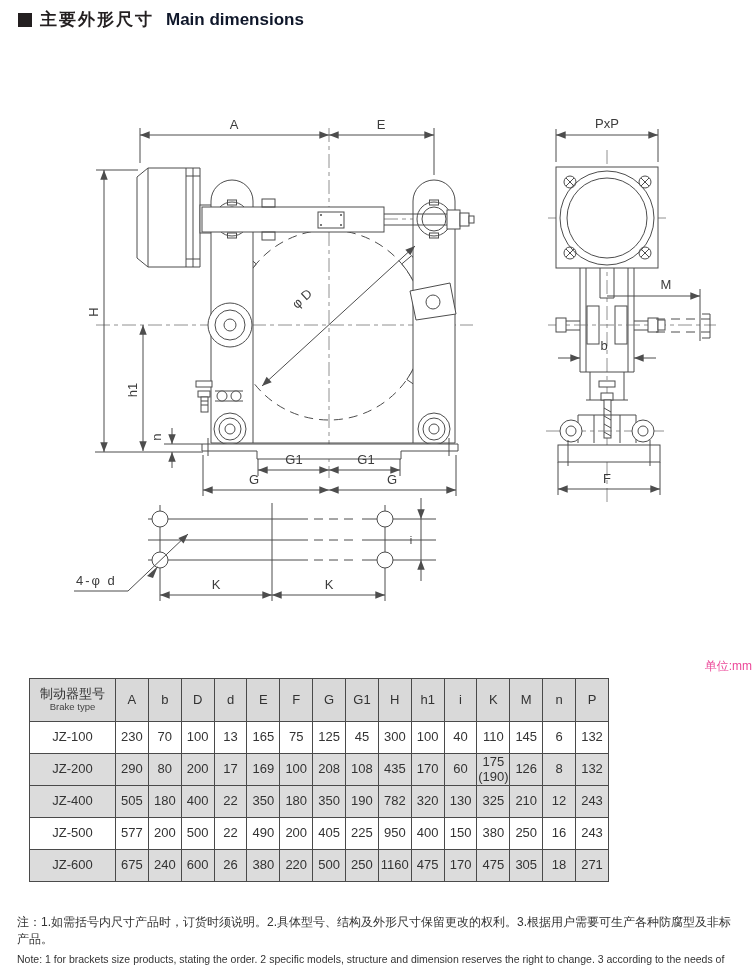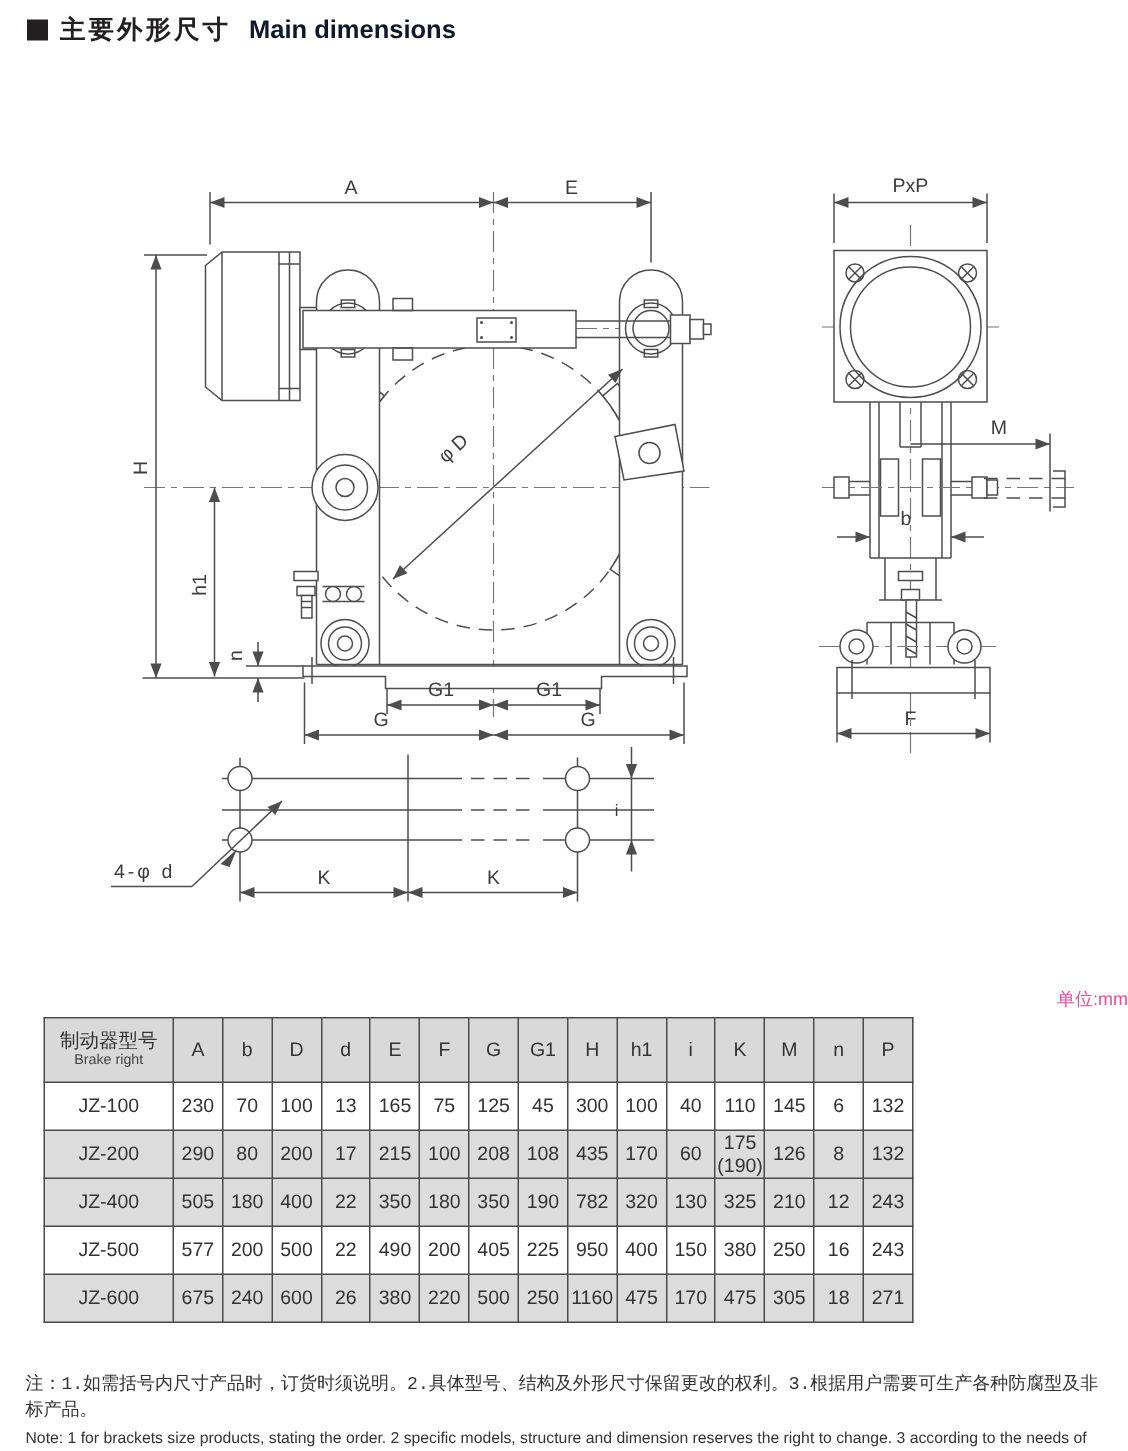--- a/index.html
+++ b/index.html
@@ -19,21 +19,21 @@
   .unit{position:absolute;right:16px;top:658px;font-size:12px;color:#ec4899;}
   table.dims{position:absolute;left:17px;top:678px;width:580px;border-collapse:collapse;table-layout:fixed;font-size:13px;color:#333;margin-left:12px;}
   table.dims th,table.dims td{border:1px solid #4a4a4a;text-align:center;vertical-align:middle;white-space:pre-line;padding:0;line-height:1.15;}
   table.dims thead th{background:#d9d9d9;height:42px;font-weight:normal;}
   table.dims td{height:31px;background:#fff;}
   table.dims tr.alt td{background:#dcdcdc;}
   .bt-zh{font-size:13px;}
   .bt-en{font-size:9.5px;color:#444;}
   col.c0{width:86px;}
   .notes{position:absolute;left:17px;top:914px;width:722px;}
-  .note-zh{font-size:12px;color:#333;margin:0 0 4px 0;font-family:Liberation Mono, monospace;}
+  .note-zh{font-size:12px;color:#333;margin:0 0 4px 0;}
   .note-en{font-size:10.5px;color:#333;margin:0;padding-left:30px;text-indent:-30px;line-height:1.35;}
 </style>
 </head>
 <body>
 
 <div class="page">
 
   <div class="titlebar">
     <span class="sq"></span>
     <span class="t-zh">主要外形尺寸</span>
@@ -328,21 +328,21 @@
         <col>
         <col>
         <col>
         <col>
         <col>
         <col>
         <col>
       </colgroup>
     <thead>
       <tr>
-        <th><div class="bt-zh">制动器型号</div><div class="bt-en">Brake right</div></th>
+        <th><div class="bt-zh">制动器型号</div><div class="bt-en">Brake type</div></th>
         <th>A</th>
         <th>b</th>
         <th>D</th>
         <th>d</th>
         <th>E</th>
         <th>F</th>
         <th>G</th>
         <th>G1</th>
         <th>H</th>
         <th>h1</th>
@@ -371,21 +371,21 @@
           <td>145</td>
           <td>6</td>
           <td>132</td>
       </tr>
       <tr class="alt">
         <td>JZ-200</td>
         <td>290</td>
           <td>80</td>
           <td>200</td>
           <td>17</td>
-          <td>215</td>
+          <td>169</td>
           <td>100</td>
           <td>208</td>
           <td>108</td>
           <td>435</td>
           <td>170</td>
           <td>60</td>
           <td>175
 (190)</td>
           <td>126</td>
           <td>8</td>

